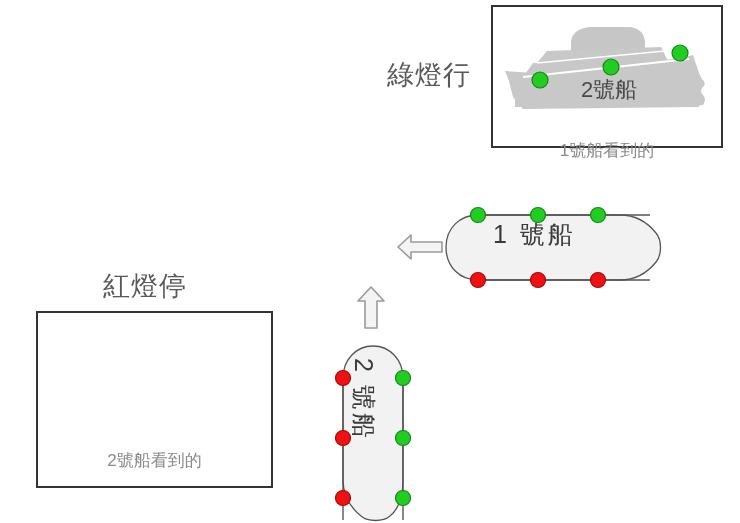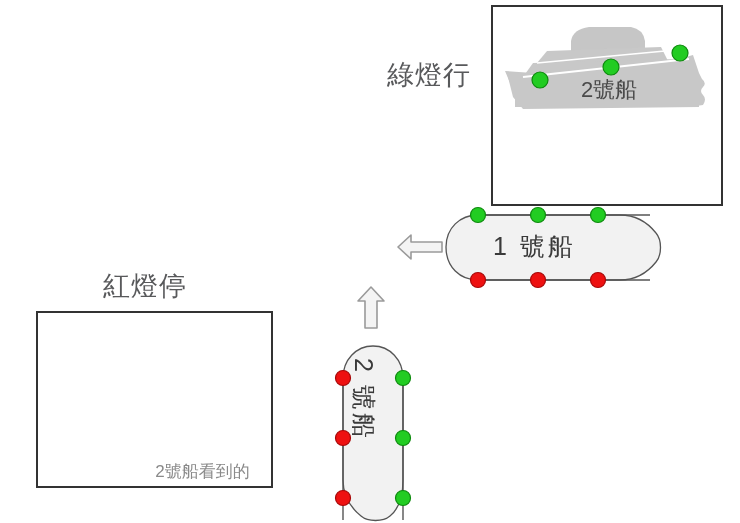--- a/index.html
+++ b/index.html
@@ -16,42 +16,42 @@
     height: 523px;
     overflow: hidden;
     background: #ffffff;
   }
   .panel {
     position: absolute;
     box-sizing: border-box;
     background: #ffffff;
     border: 2px solid #333333;
   }
-  #panel-green { left: 491px; top: 5px; width: 232px; height: 201px; }
+  #panel-green { left: 491px; top: 5px; width: 232px; height: 143px; }
   #panel-red   { left: 36px;  top: 311px; width: 237px; height: 177px; }
 
   .panel-ship-wrap {
     position: absolute;
     left: 0;
     top: 4px;
     width: 100%;
     height: 118px;
   }
   .panel-caption {
     position: absolute;
     left: 0;
     width: 100%;
     text-align: center;
     color: #8a8a8a;
     font-size: 17px;
     letter-spacing: 0px;
     white-space: nowrap;
   }
   #caption-green { top: 132px; }
-  #caption-red   { top: 147px; padding-left: 48px; }
+  #caption-red   { top: 136px; }
 
   .light-label {
     position: absolute;
     color: #58595b;
     font-size: 27px;
     font-weight: normal;
     letter-spacing: 1px;
     white-space: nowrap;
   }
   #label-green { left: 387px; top: 57px; }
@@ -67,21 +67,21 @@
   #arrow-left { left: 396px; top: 231px; width: 48px; height: 32px; }
   #arrow-up   { left: 355px; top: 285px; width: 32px; height: 45px; }
 
   .ship-text-overlay {
     position: absolute;
     color: #3a3a3a;
     white-space: nowrap;
     pointer-events: none;
   }
   #ship1-name {
-    left: 493px; top: 230px;
+    left: 493px; top: 218px;
     font-size: 25px;
     letter-spacing: 3px;
   }
   #ship2-name-box {
     position: absolute;
     left: 352px;
     top: 358px;
     width: 30px;
     height: 130px;
   }
@@ -127,20 +127,21 @@
         <path d="M30,66 L196,48" stroke="#ffffff" stroke-width="2" fill="none"></path>
         <path d="M44,52 L172,40" stroke="#ffffff" stroke-width="1.6" fill="none"></path>
 
         <text class="hull-label" x="116" y="86" font-size="22" text-anchor="middle">2號船</text>
 
         <circle cx="47" cy="69" r="8" fill="#22cc22" stroke="#0e8a0e" stroke-width="1.2"></circle>
         <circle cx="118" cy="56" r="8" fill="#22cc22" stroke="#0e8a0e" stroke-width="1.2"></circle>
         <circle cx="187" cy="42" r="8" fill="#22cc22" stroke="#0e8a0e" stroke-width="1.2"></circle>
       </svg>
     </div>
+    <div class="panel-caption" id="caption-green">1號船看到的</div>
   </div>
 
   <div class="light-label" id="label-red">紅燈停</div>
 
   <div class="panel" id="panel-red">
     <div class="panel-caption" id="caption-red">2號船看到的</div>
   </div>
 
   <svg class="topdown" id="ship1-topdown" viewBox="0 0 320 85" width="320" height="85">
 

